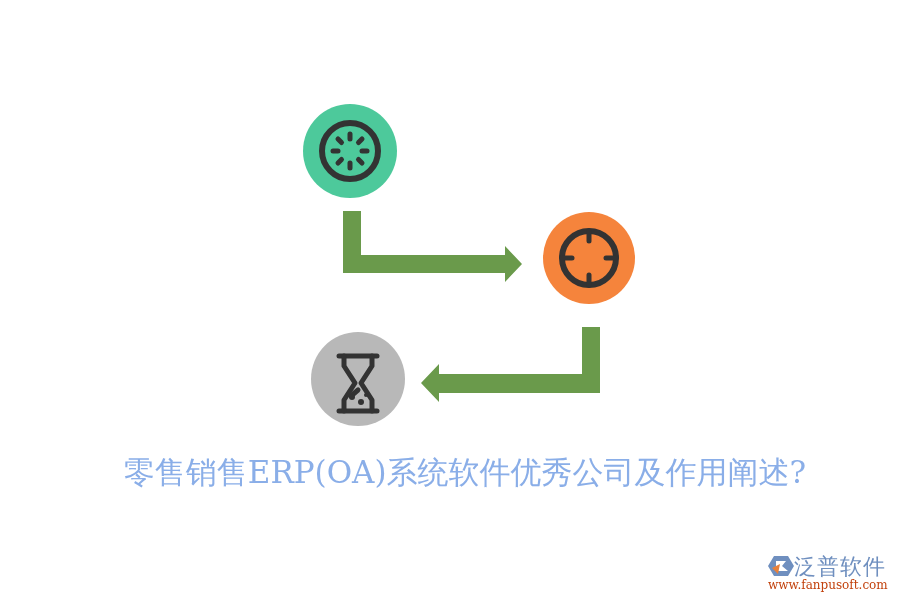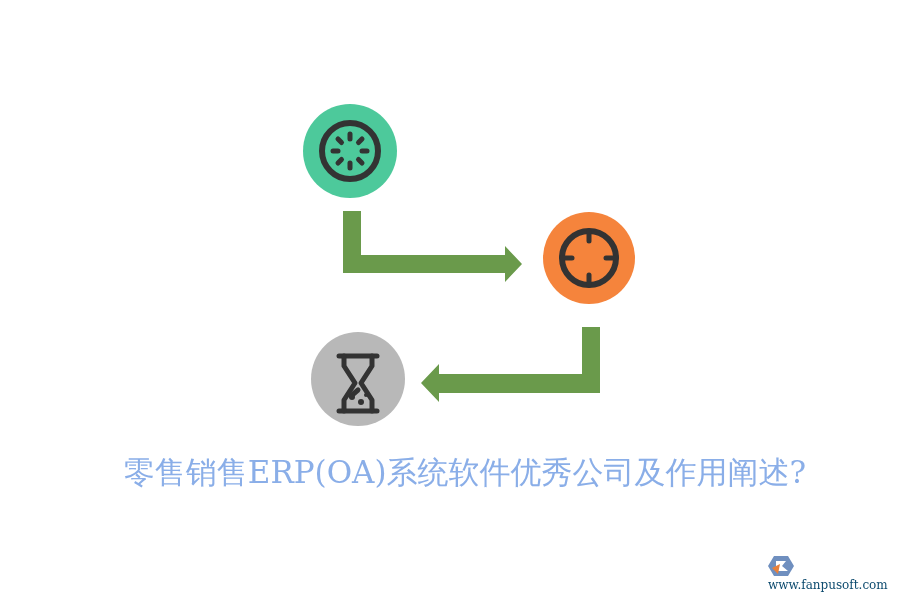--- a/index.html
+++ b/index.html
@@ -68,14 +68,15 @@
 </svg>
 
 <div class="title" style="color:#8aaee8;">零售销售ERP(OA)系统软件优秀公司及作用阐述?</div>
 
 <div class="logo">
   <svg width="26" height="24" viewBox="0 0 26 24" style="position:absolute;left:2px;top:2px;">
     <path d="M6 2 L20 2 L26 12 L20 22 L6 22 L0 12 Z" fill="#6f8fbf"></path>
     <path d="M8 7 L18 7 L14 12 L20 17 L8 17 Z" fill="#ffffff"></path>
     <path d="M4 14 L12 10 L10 20 Z" fill="#e8803a"></path>
   </svg>
-  <span class="logo-url" style="color:#0c4a6e;text-align:center;">www.fanpusoft.com</span>
+  <span class="logo-name" style="color:#6f8fbf;">泛普软件</span>
+  <span class="logo-url" style="color:#c2410c;text-align:center;">www.fanpusoft.com</span>
 </div>
 
 </body></html>

